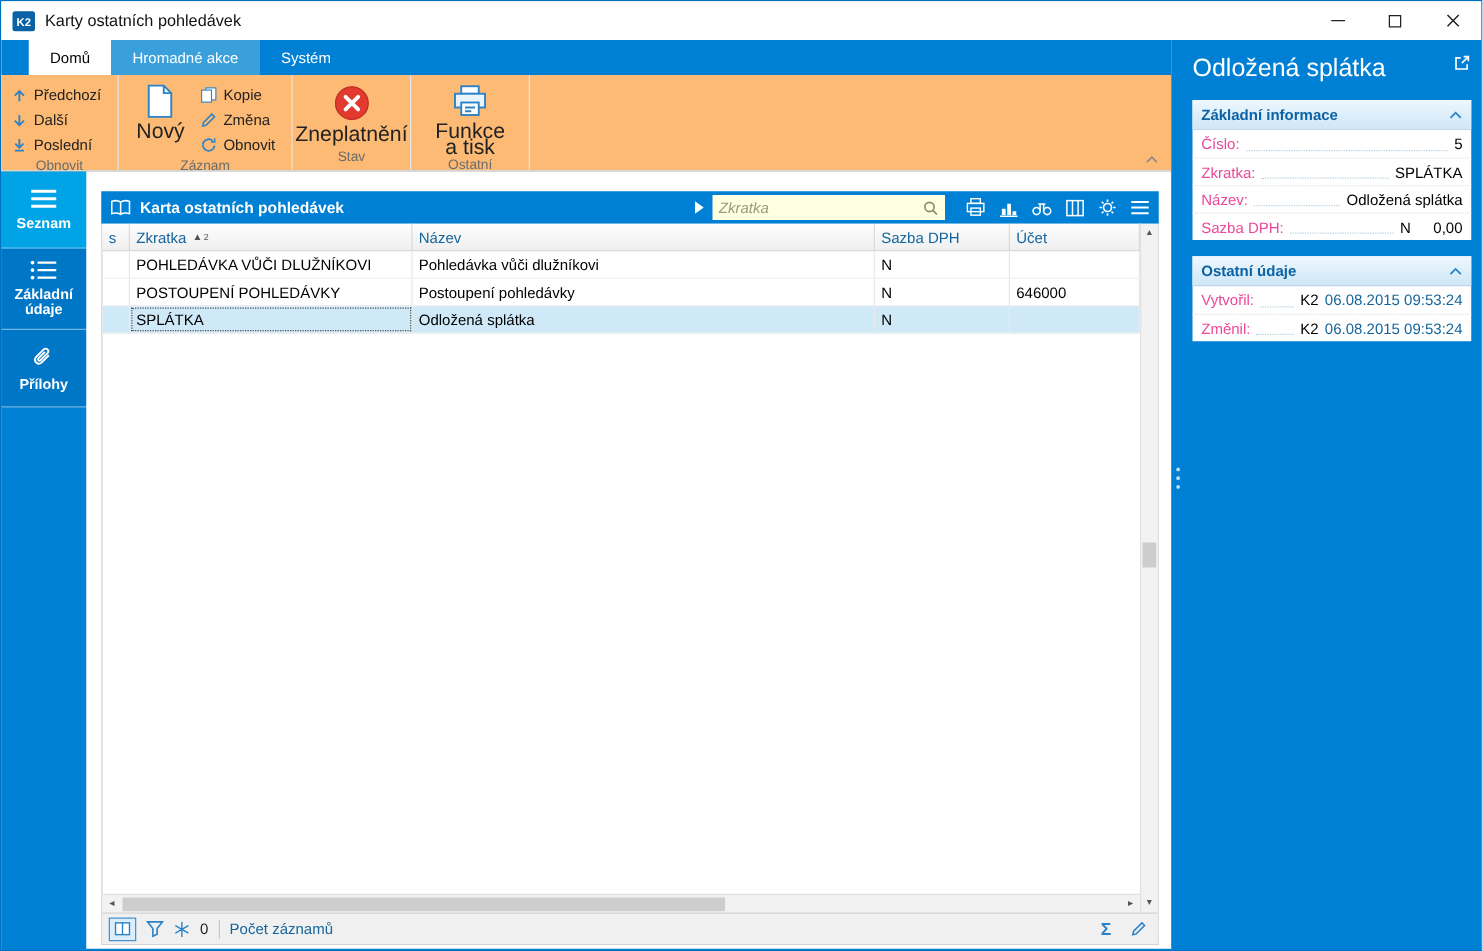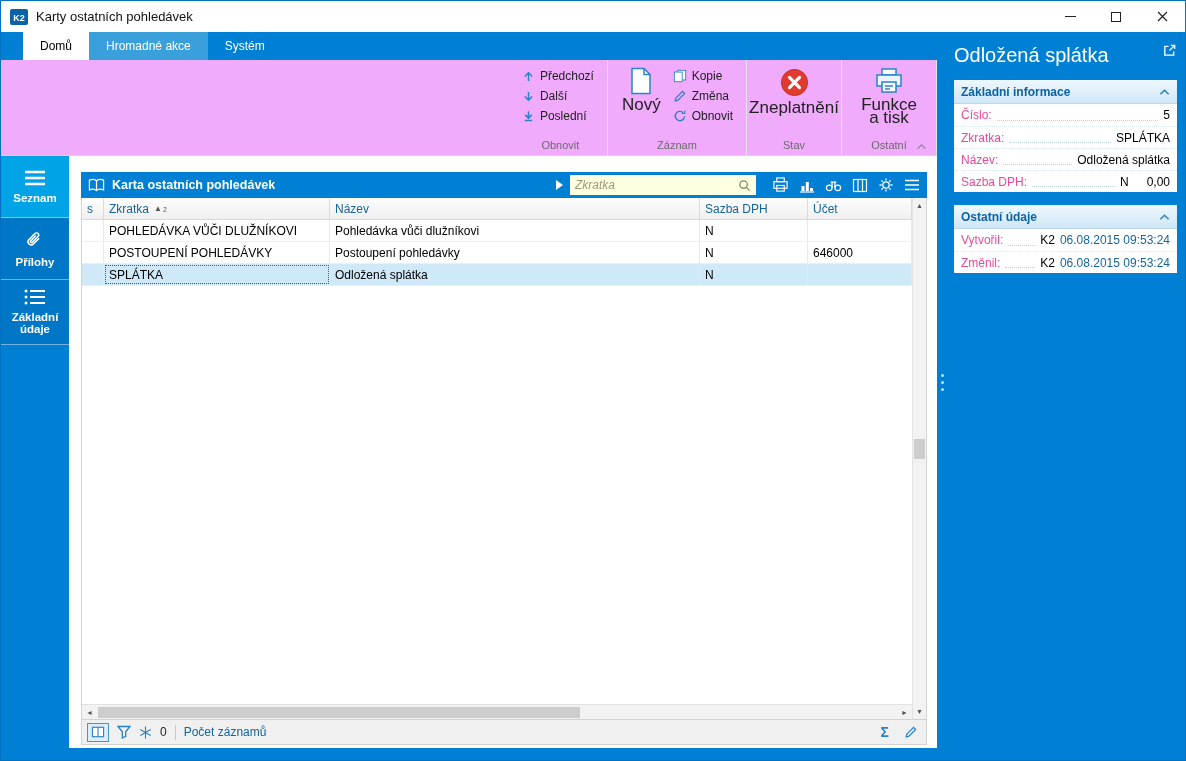--- a/index.html
+++ b/index.html
@@ -21,21 +21,21 @@
   .body-row { flex:1; display:flex; min-height:0; }
   .left-col { width:936px; flex:0 0 auto; display:flex; flex-direction:column; min-width:0; }
 
   
   .tabstrip { height:28px; background:#0080d4; display:flex; padding-left:22px; flex:0 0 auto; }
   .tab { padding:0 17px; display:flex; align-items:center; color:#fff; font-size:12px; white-space:nowrap; }
   .tab.active { background:#fff; color:#000; }
   .tab.highlight { background:#3aa0dc; }
 
   
-  .ribbon { height:96px; flex:0 0 auto; background:#f0abfc; border-bottom:1px solid #d6d6d6; display:flex; position:relative;justify-content:flex-end; }
+  .ribbon { height:77px; flex:0 0 auto; background:#fdba74; border-bottom:1px solid #d6d6d6; display:flex; position:relative; }
   .rgroup { display:flex; flex-direction:column; border-right:1px solid #e4e4e4; padding:3px 5px 0 5px; }
   .rgroup-body { flex:1; display:flex; align-items:flex-start; }
   .rgroup-label { height:18px; line-height:16px; text-align:center; font-size:11px; color:#6b6b6b; }
   .nav-col { display:flex; flex-direction:column; gap:2px; padding-top:4px; }
   .small-btn { display:flex; align-items:center; gap:5px; padding:2px 8px 2px 3px; color:#222; font-size:12px; white-space:nowrap; cursor:default; }
   .stack-col { display:flex; flex-direction:column; gap:2px; padding-top:4px; }
   .big-btn { display:flex; flex-direction:column; align-items:center; gap:3px; padding:4px 9px 0 9px; color:#222; font-size:17px; text-align:center; cursor:default; max-width:84px; }
   .big-btn .lbl { line-height:13px; }
   .ribbon-collapse { position:absolute; right:10px; bottom:5px; color:#888; cursor:default; }
 
@@ -43,21 +43,21 @@
   .workspace { flex:1; display:flex; background:#0080d4; min-height:0; }
 
   
   .sidebar { width:68px; flex:0 0 auto; background:#0080d4; display:flex; flex-direction:column; }
   .side-item { min-height:62px; background:#0076c6; border-bottom:1px solid rgba(255,255,255,.45);
                display:flex; flex-direction:column; align-items:center; justify-content:center; gap:6px;
                color:#fff; font-size:11.5px; font-weight:bold; text-align:center; padding:9px 3px; cursor:default; }
   .side-item.active { background:#00a3e6; }
 
   
-  .content { flex:1; min-width:0; background:#fff; margin-bottom:12px; display:flex; flex-direction:column; padding:16px 10px 3px 12px; }
+  .content { flex:1; min-width:0; background:#fff; margin-bottom:1px; display:flex; flex-direction:column; padding:16px 10px 3px 12px; }
   .grid-panel { flex:1; min-height:0; display:flex; flex-direction:column; }
 
   .grid-header { height:26px; flex:0 0 auto; background:#0080d4; color:#fff; display:flex; align-items:center; padding:0 7px; gap:7px; }
   .grid-title { font-weight:bold; font-size:12.5px; white-space:nowrap; }
   .gh-spacer { flex:1; }
   .search-box { width:186px; height:20px; background:#ffffe1; display:flex; align-items:center; padding:0 5px; gap:4px; }
   .search-input { flex:1; min-width:0; border:0; background:transparent; outline:none; font:italic 12px "Liberation Sans", sans-serif; color:#333; }
   .search-input::placeholder { color:#9a9a7a; font-style:italic; }
   .hdr-icons { display:flex; align-items:center; gap:10px; margin-left:9px; }
   .hdr-icons svg { display:block; cursor:default; }
@@ -283,43 +283,43 @@
       <div class="workspace">
 
         <div class="sidebar">
           <div class="side-item active">
             <span>
               <svg width="22" height="16" viewBox="0 0 22 16" stroke="#fff" stroke-width="2.4">
                   <path d="M1 2h20M1 8h20M1 14h20"></path>
                 </svg>
             </span>
             <span>Seznam</span>
-          </div>
-          <div class="side-item">
-            <span>
-              <svg width="20" height="20" viewBox="0 0 22 22" fill="none" stroke="#fff" stroke-width="1.7">
-                  <path d="M15.5 9 9 15.5a3.4 3.4 0 0 1-4.8-4.8L11 3.9a2.3 2.3 0 0 1 3.3 3.3L8 13.5a1.2 1.2 0 0 1-1.7-1.7l5.7-5.7"></path>
-                </svg>
-            </span>
-            <span>Přílohy</span>
           </div>
           <div class="side-item">
             <span>
               <svg width="22" height="16" viewBox="0 0 22 16">
                   <g stroke="#fff" stroke-width="1.8">
                     <path d="M6 2h15M6 8h15M6 14h15"></path>
                   </g>
                   <g fill="#fff">
                     <circle cx="2" cy="2" r="1.5"></circle>
                     <circle cx="2" cy="8" r="1.5"></circle>
                     <circle cx="2" cy="14" r="1.5"></circle>
                   </g>
                 </svg>
             </span>
             <span>Základní údaje</span>
+          </div>
+          <div class="side-item">
+            <span>
+              <svg width="20" height="20" viewBox="0 0 22 22" fill="none" stroke="#fff" stroke-width="1.7">
+                  <path d="M15.5 9 9 15.5a3.4 3.4 0 0 1-4.8-4.8L11 3.9a2.3 2.3 0 0 1 3.3 3.3L8 13.5a1.2 1.2 0 0 1-1.7-1.7l5.7-5.7"></path>
+                </svg>
+            </span>
+            <span>Přílohy</span>
           </div>
         </div>
 
         <div class="content">
           <div class="grid-panel">
 
             <div class="grid-header">
               <span>
                 <svg width="17" height="14" viewBox="0 0 18 14" fill="none" stroke="#fff" stroke-width="1.3">
                     <path d="M9 2.5C7.5 1 4 .8 1.5 1.8v10.4C4 11.2 7.5 11.4 9 12.9c1.5-1.5 5-1.7 7.5-.7V1.8C14 .8 10.5 1 9 2.5z"></path>

